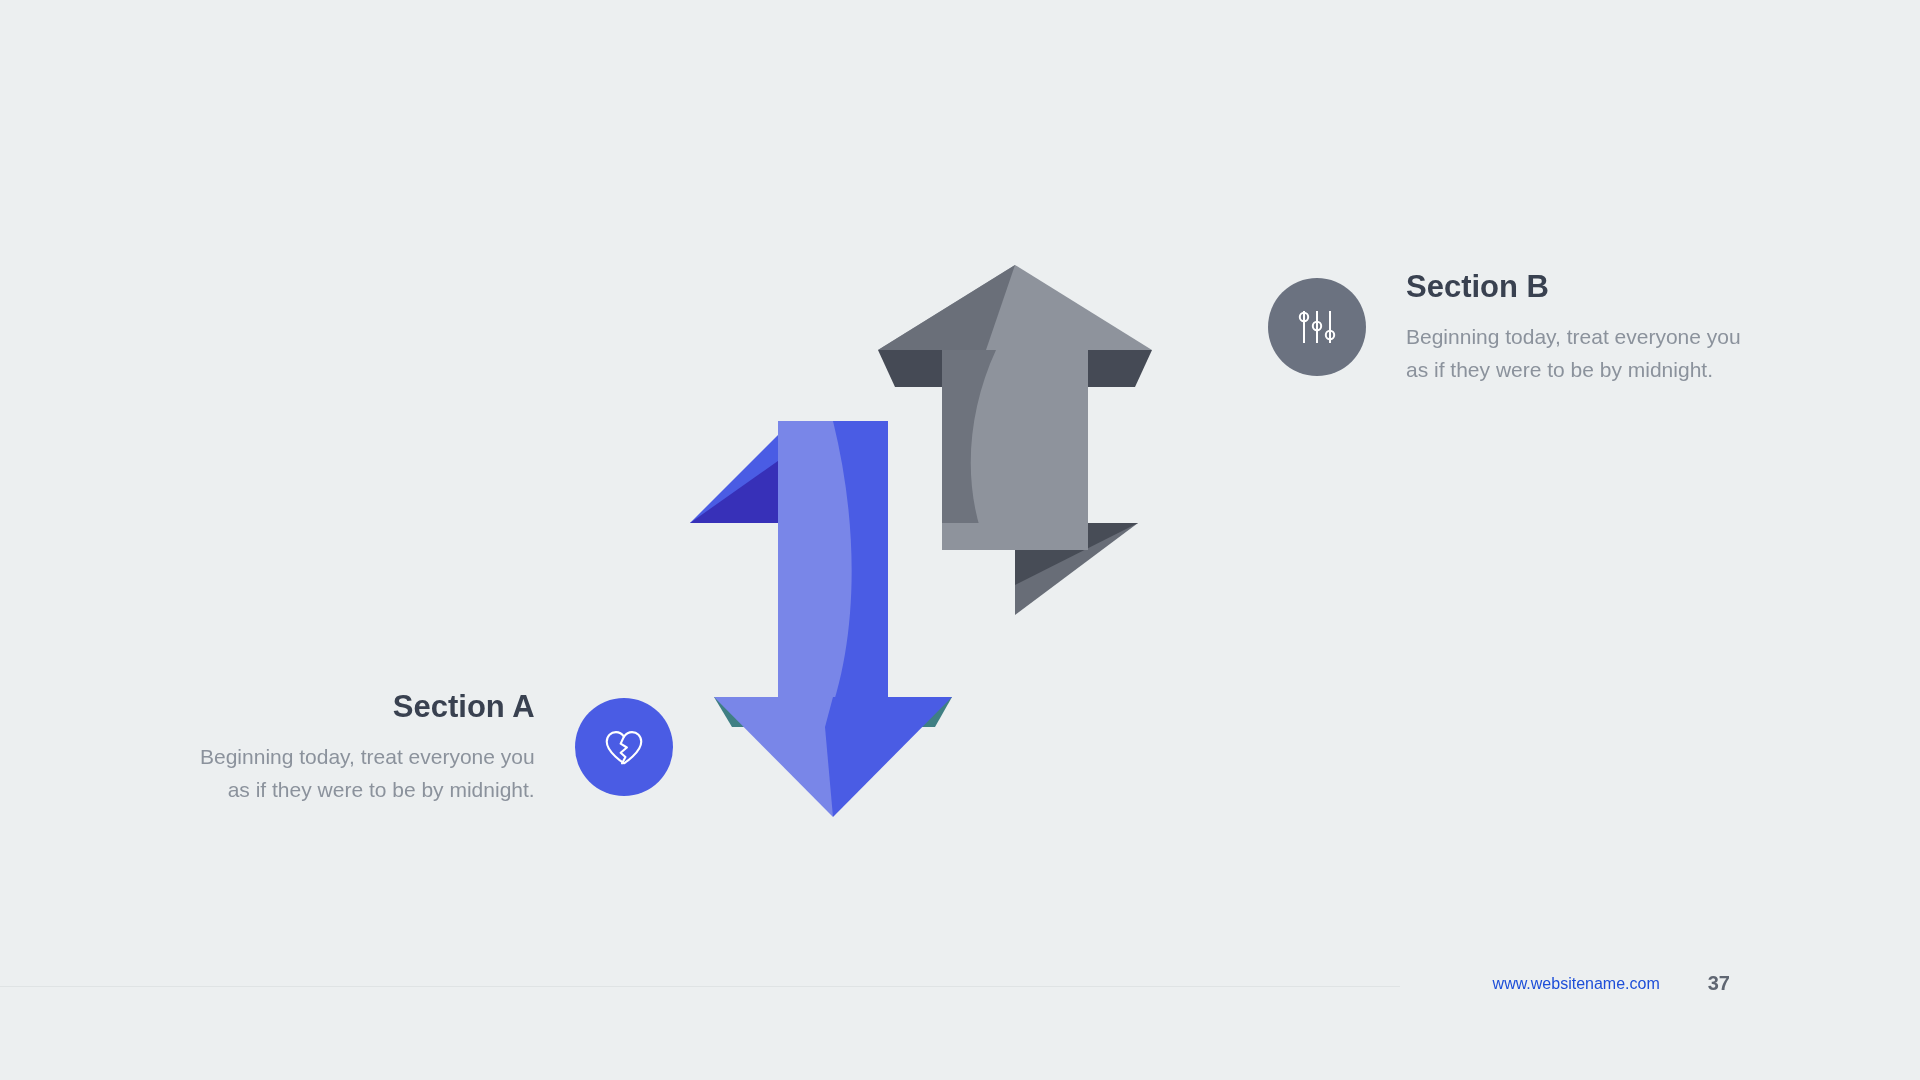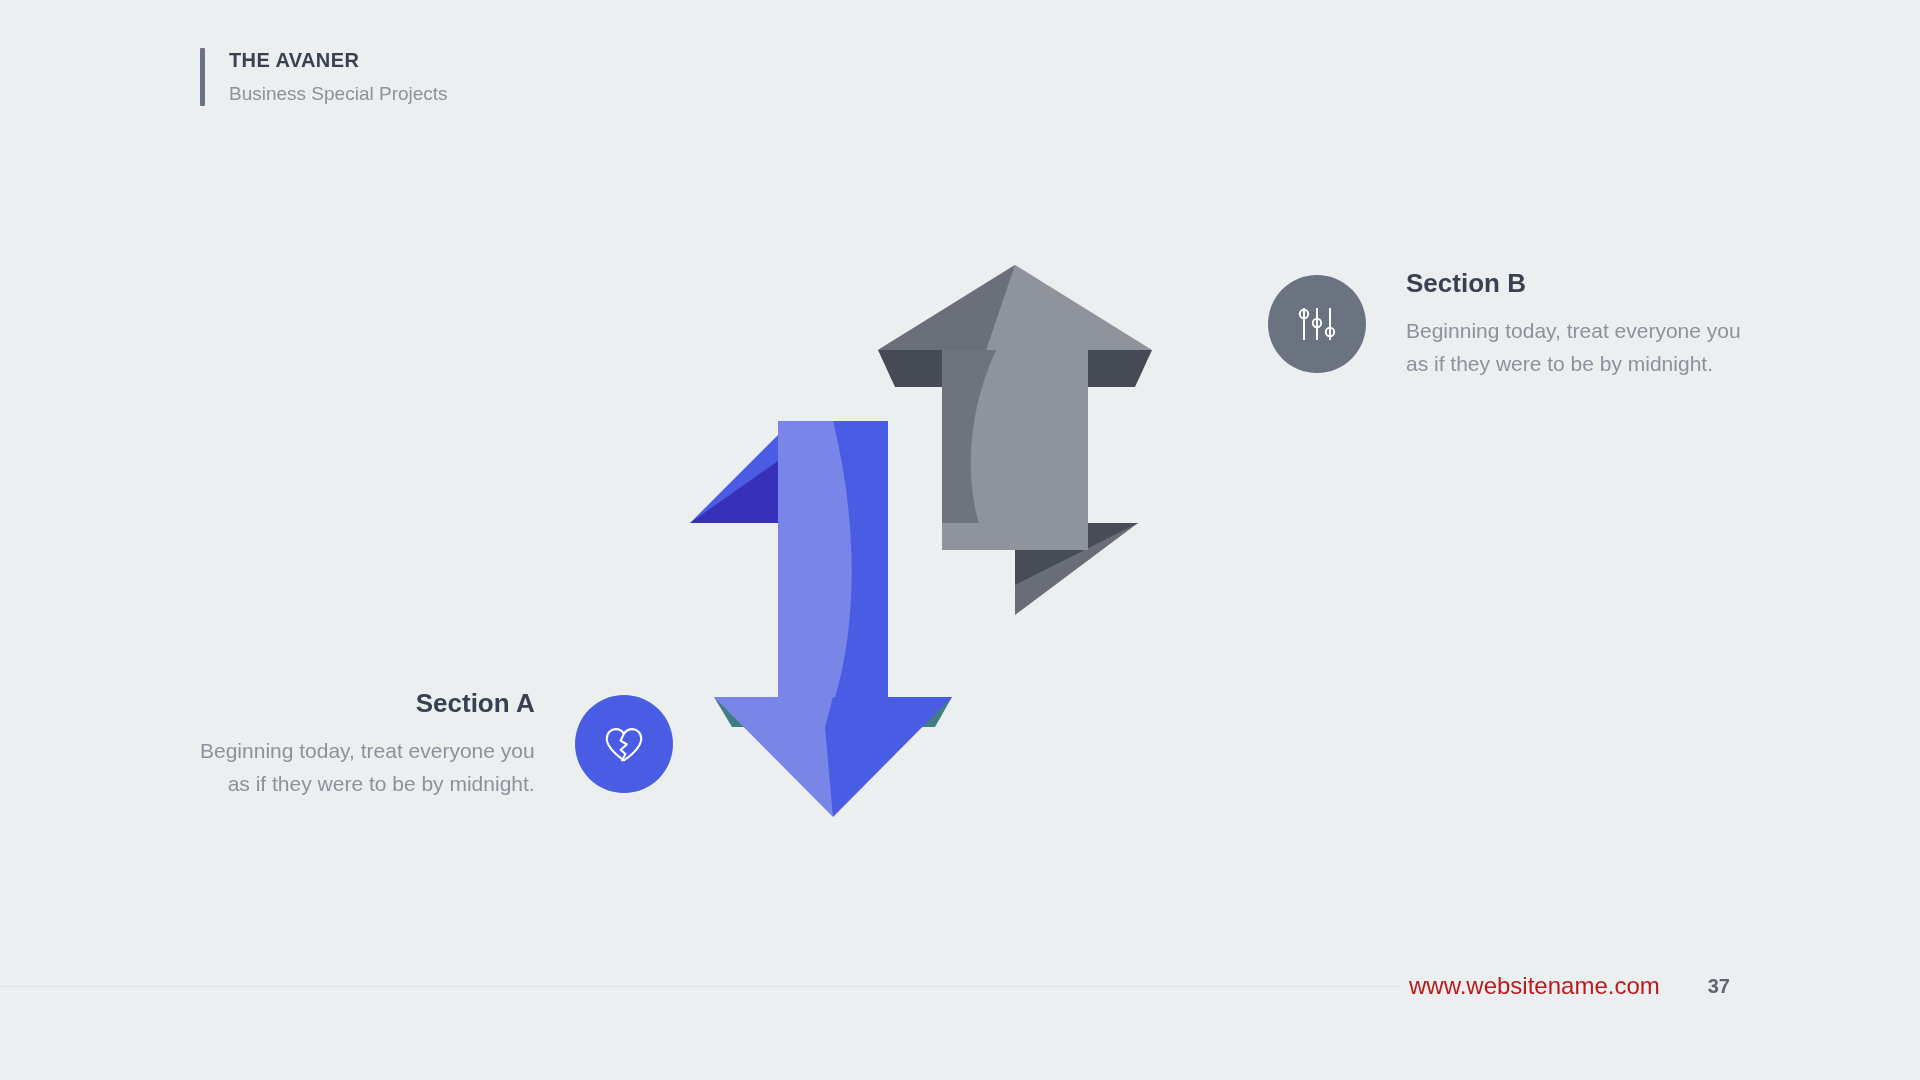--- a/index.html
+++ b/index.html
@@ -73,21 +73,21 @@
     display: flex;
     align-items: center;
     justify-content: center;
   }
   #section-b-icon-circle { background: #6b7280; margin-right: 40px; }
   #section-a-icon-circle { background: #4a5ce4; margin-left: 40px; }
   .section-text { display: flex; flex-direction: column; }
   #section-b-text { align-items: flex-start; text-align: left; }
   #section-a-text { align-items: flex-end; text-align: center; }
   .section-title {
-    font-size: 26px;
+    font-size: 31px;
     font-weight: bold;
     color: #394150;
     margin-bottom: 16px;
     line-height: 1.2;
   }
   .section-desc-line {
     font-size: 21px;
     color: #8b929c;
     line-height: 1.55;
     white-space: nowrap;
@@ -110,39 +110,35 @@
     background: #dfe3e4;
   }
   #slide-footer {
     position: absolute;
     right: 190px;
     top: 972px;
     display: flex;
     align-items: center;
   }
   #footer-website {
-    font-size: 24px;
-    color: #b91c1c;
+    font-size: 16px;
+    color: #1d4ed8;
   }
   #footer-page-number {
     font-size: 20px;
     font-weight: bold;
     color: #5f6672;
     margin-left: 48px;
   }
 </style>
 </head>
 <body>
 
 <div id="slide-header">
   <div id="header-accent-bar"></div>
-  <div id="header-text-block">
-    <div id="brand-title">THE AVANER</div>
-    <div id="brand-subtitle">Business Special Projects</div>
-  </div>
 </div>
 
 <div id="arrows-illustration">
   <svg width="540" height="570" viewBox="0 0 540 570" xmlns="http://www.w3.org/2000/svg">
 
     <polygon points="325,268 448,268 325,360" fill="#686d77"></polygon>
     <polygon points="325,268 448,268 325,330" fill="#474c56"></polygon>
 
     <polygon points="188,95 252,95 252,132 205,132" fill="#454a55"></polygon>
     <polygon points="398,95 462,95 445,132 398,132" fill="#454a55"></polygon>

